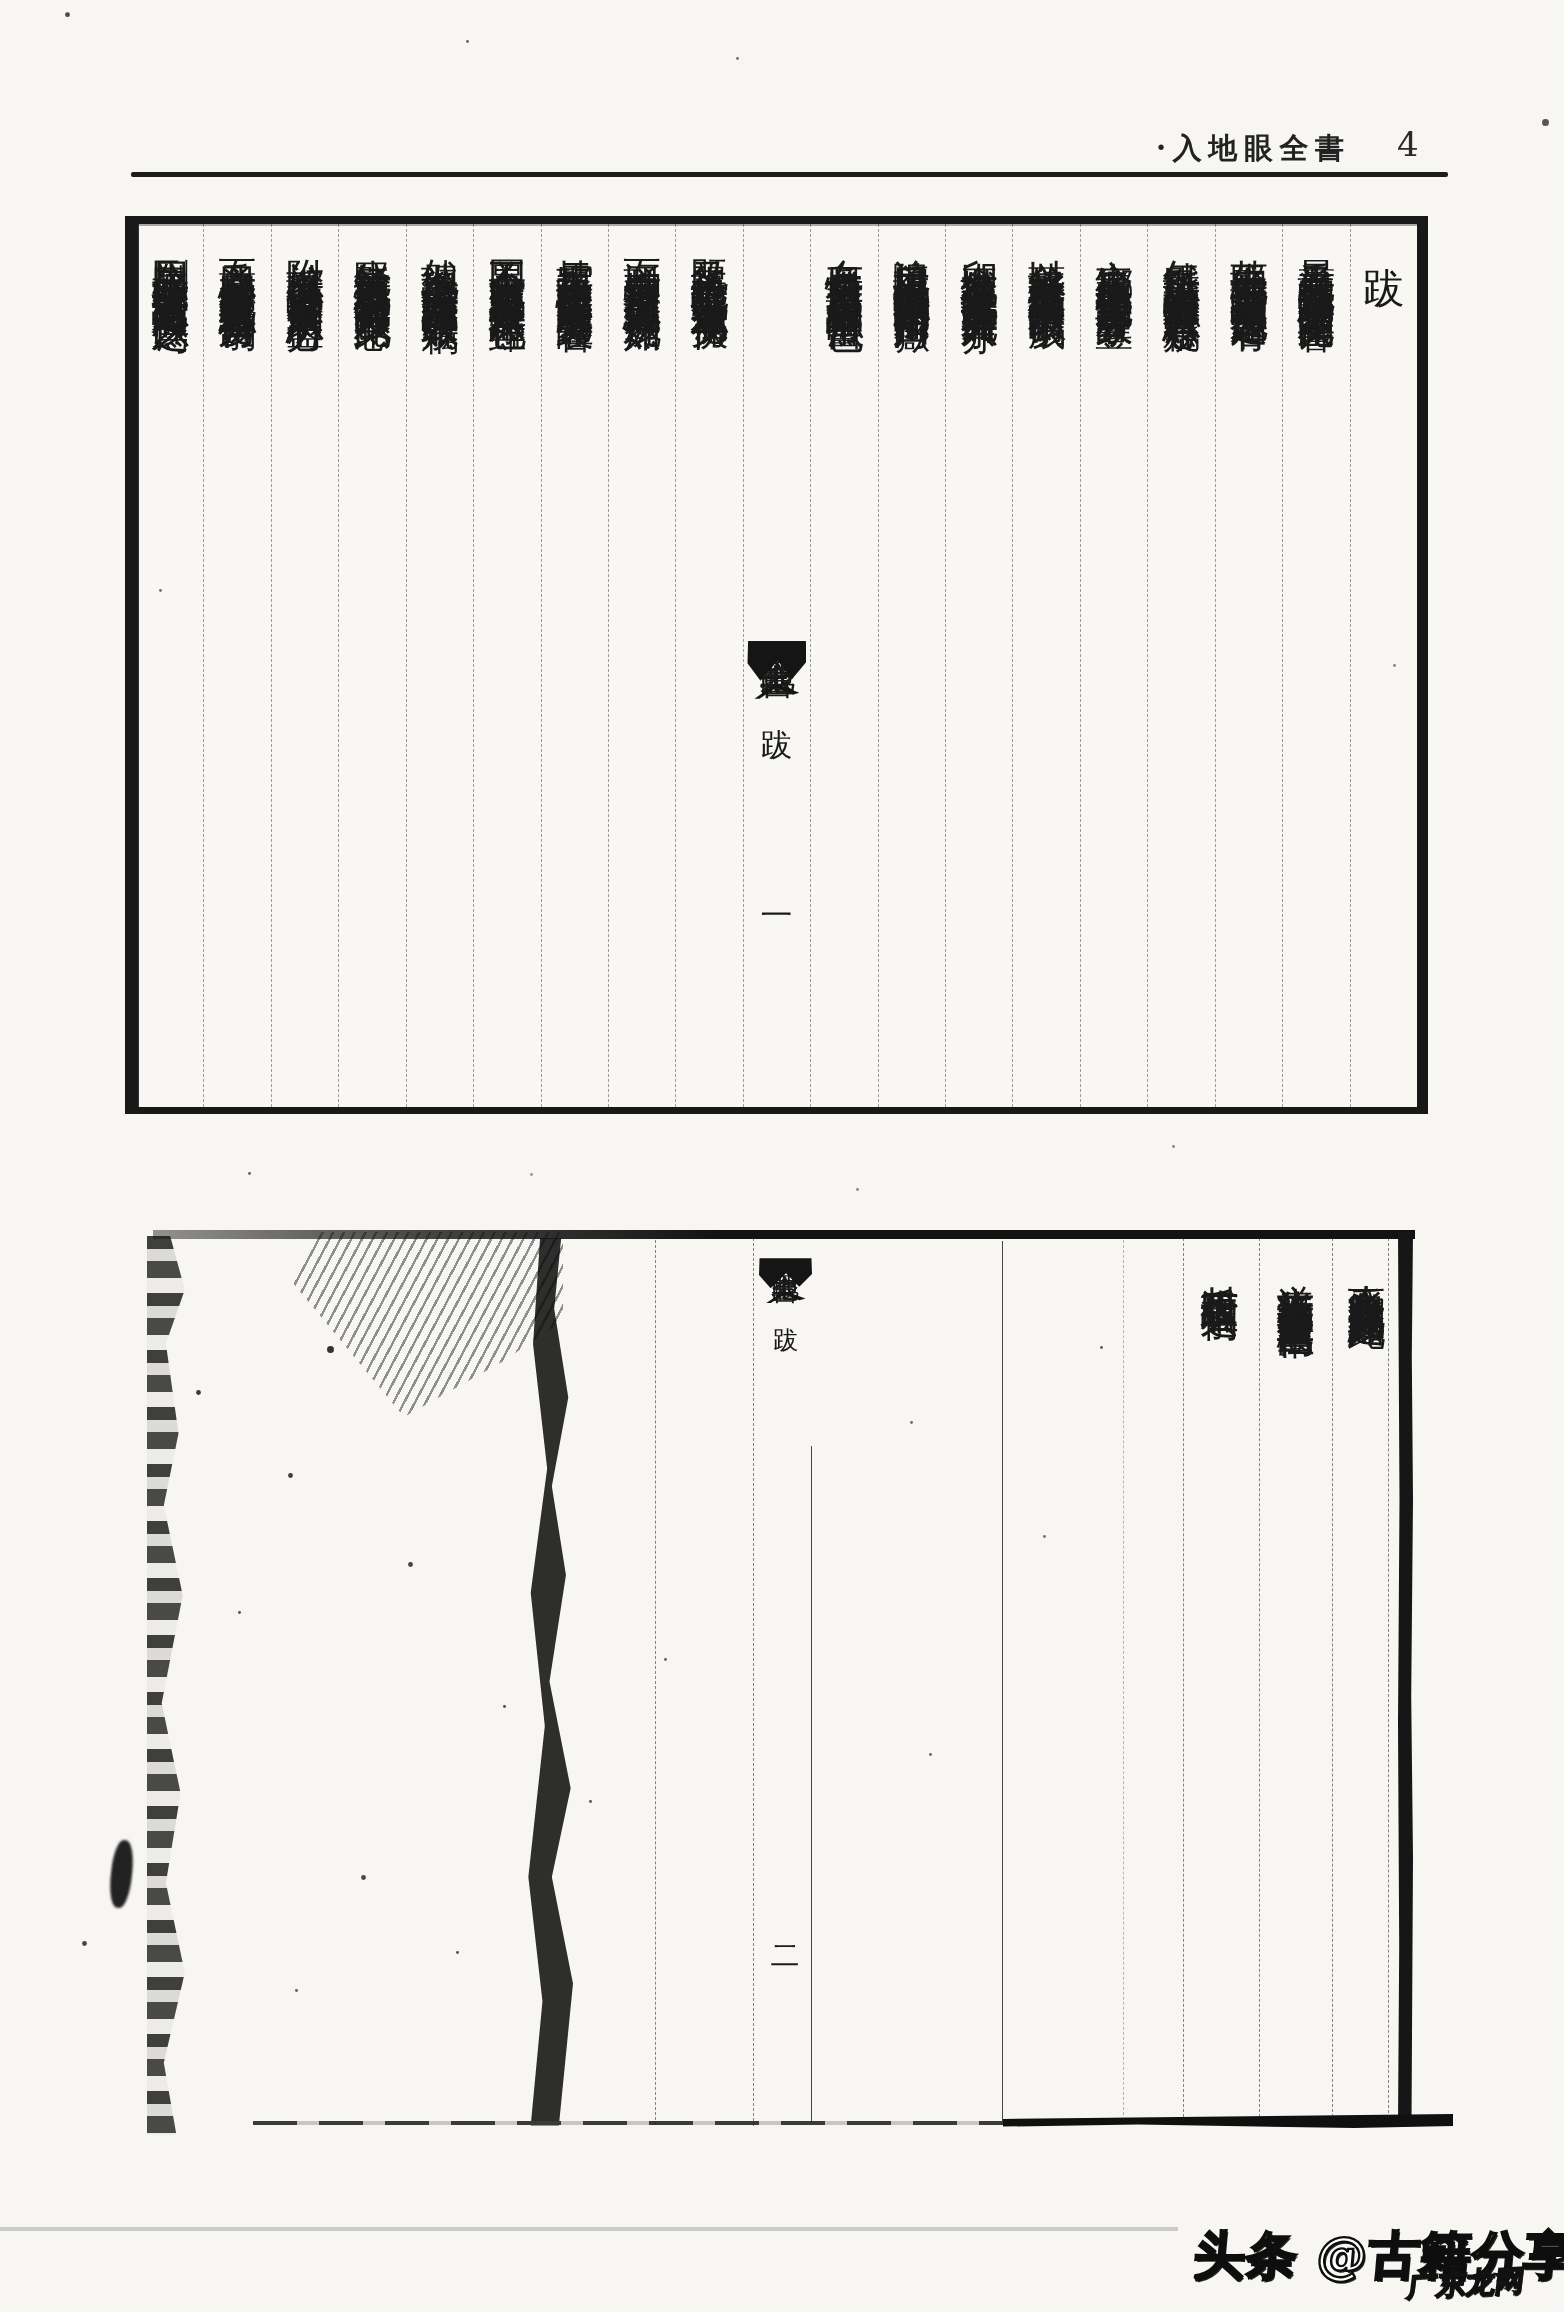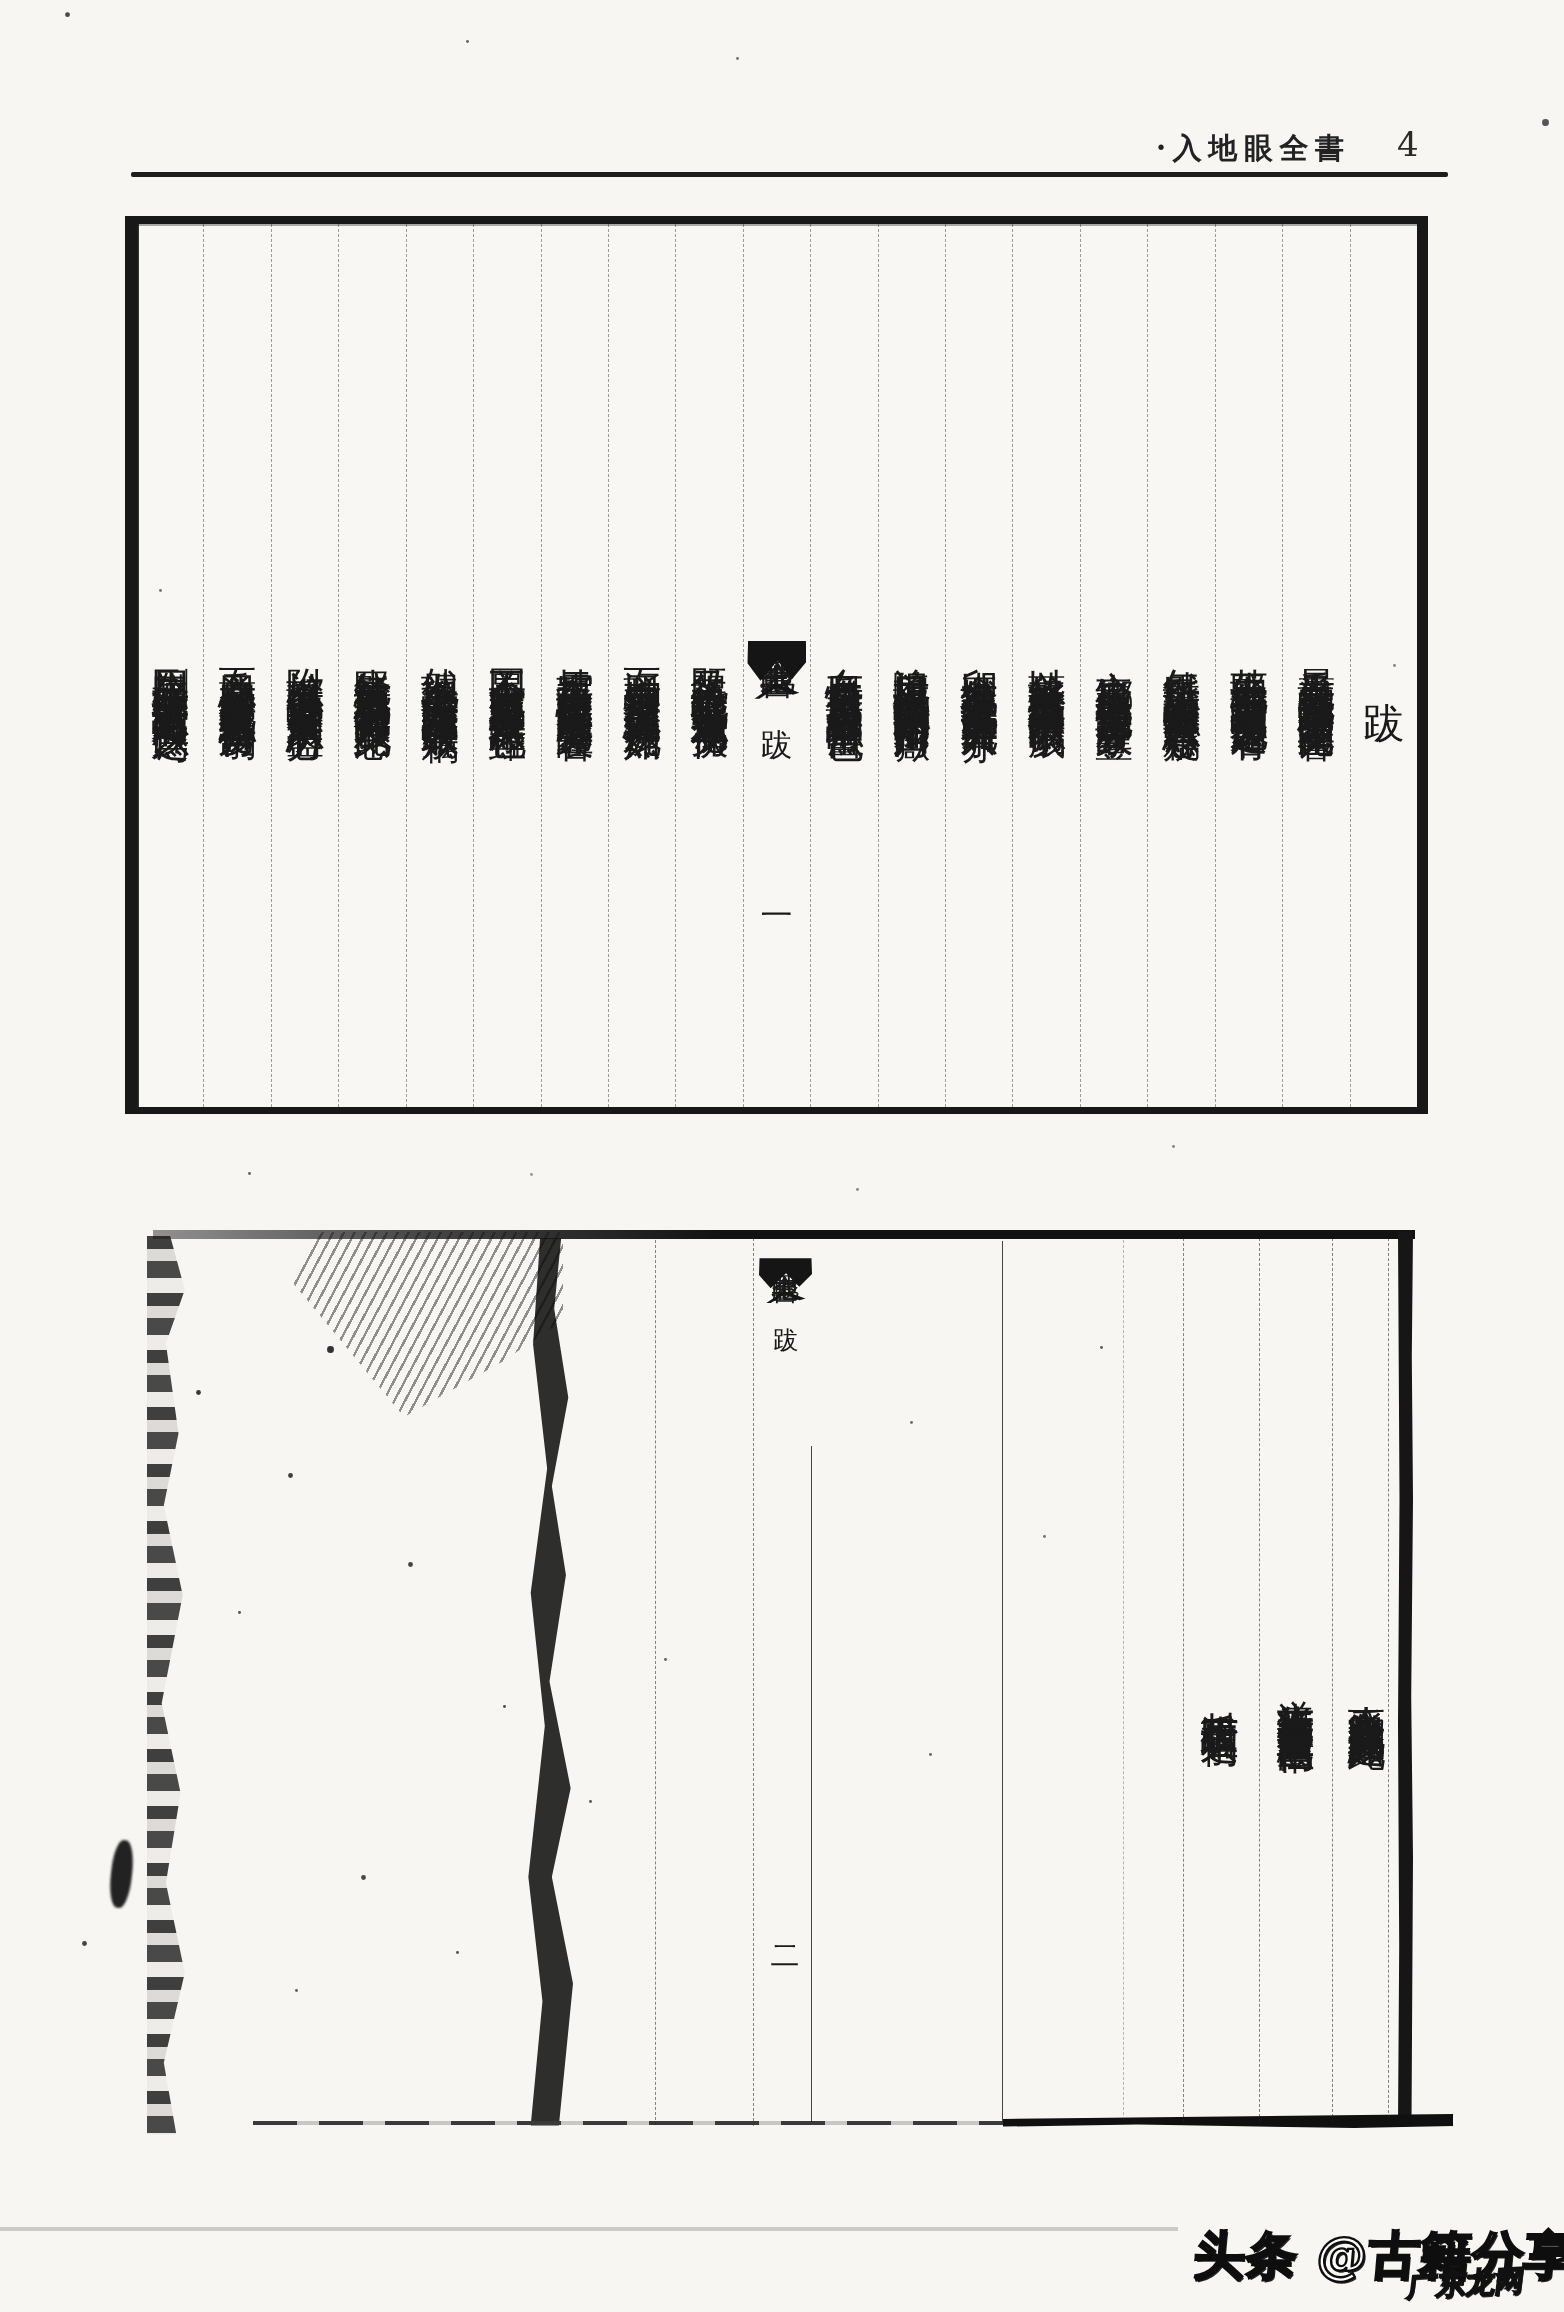--- a/index.html
+++ b/index.html
@@ -1,21 +1,20 @@
 <!DOCTYPE html>
 <html style="font-size:15px"><head>
 <meta charset="utf-8">
 <style>
   html,body{margin:0;padding:0;background:#d9d9d6;}
   .page{
     position:relative; width:1564px; height:2313px;
     background:#f7f6f2; overflow:hidden;
     font-family:"DejaVu Serif","Liberation Serif",serif;
     color:#1a1a1a;
-    text-align:center;
   }
   
   .running-title{
     position:absolute; left:1156px; top:129px;
     font-size:29px; letter-spacing:6.6px; font-weight:bold; color:#222;
   }
   .page-number{
     position:absolute; left:1397px; top:124px;
     font-size:34px; color:#2a2a2a; font-family:"DejaVu Serif",serif;
   }

